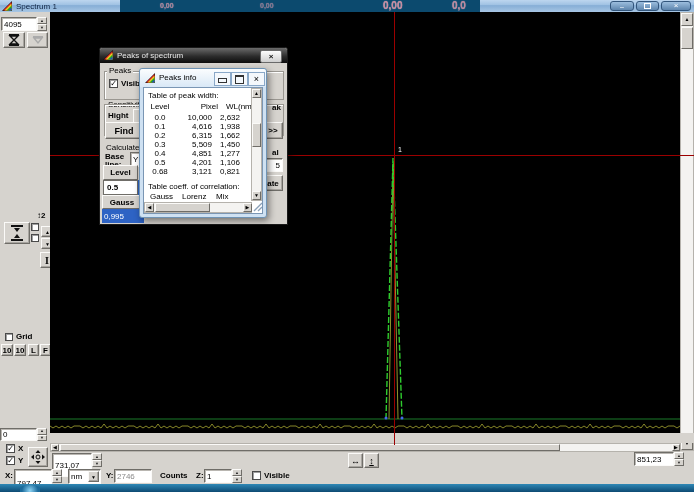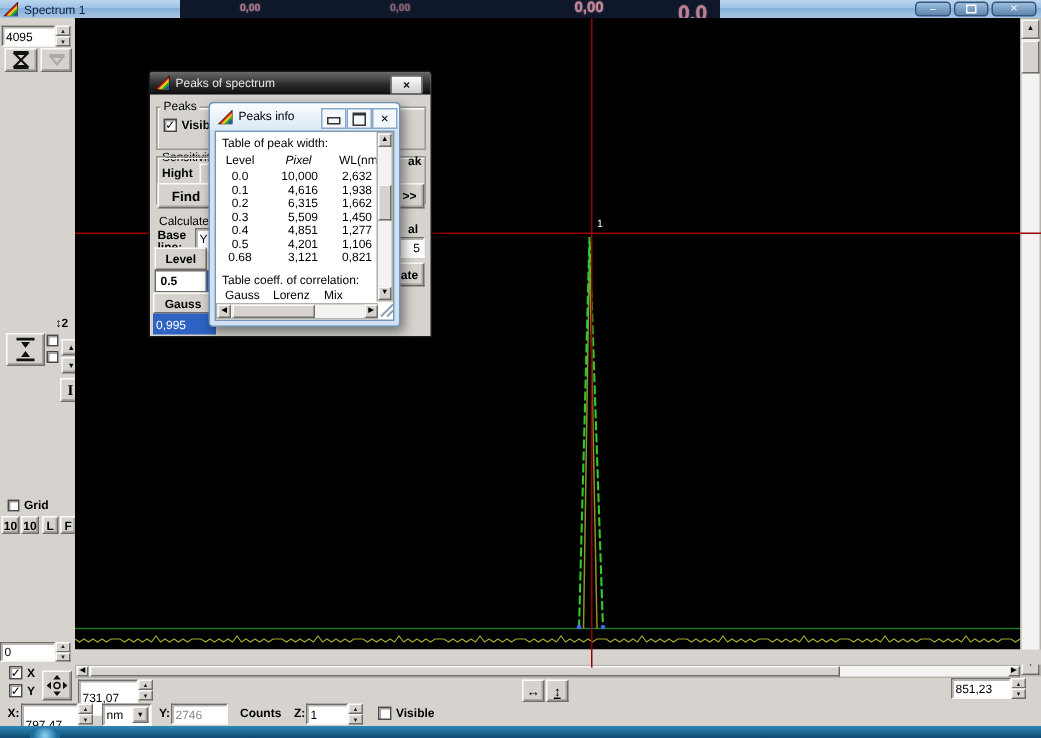--- a/index.html
+++ b/index.html
@@ -25,44 +25,44 @@
   .cell-raised{background:#d6d3ce;border:1px solid;border-color:#fbfaf8 #6f6d68 #6f6d68 #fbfaf8;
                display:flex;align-items:center;justify-content:center;box-sizing:border-box;}
   .cell-white{background:#fff;border:1px solid #6f6d68;display:flex;align-items:center;padding-left:3px;box-sizing:border-box;}
   .sb-track{background:#f4f3f1;border:1px solid #b5b2ac;box-sizing:border-box;}
   .sb-btn{background:#d6d3ce;border:1px solid;border-color:#fbfaf8 #6f6d68 #6f6d68 #fbfaf8;
           display:flex;align-items:center;justify-content:center;font-size:5px;line-height:1;box-sizing:border-box;}
   .sb-thumb{background:#d6d3ce;border:1px solid;border-color:#fbfaf8 #6f6d68 #6f6d68 #fbfaf8;box-sizing:border-box;}
   .wrow{display:flex;font-size:8px;line-height:9px;}
   .wc1{width:28px;text-align:center;}
   .wc2{width:38px;text-align:right;}
-  .wc3{width:36px;text-align:right;}
+  .wc3{width:36px;text-align:center;}
   .grouplabel{background:#d6d3ce;padding:0 2px;}
   .pinkfrag{color:#e898aa;font-weight:bold;text-shadow:0 0 1px #f4c6d0;}
 </style>
 </head>
 <body>
 
 <div id="screen">
 
   <div class="abs titlebar-blue" style="left:0;top:0;width:120px;height:12px;border-bottom:1px solid #5a86b4;">
     <svg class="abs" style="left:2px;top:1px;" width="11" height="10" viewBox="0 0 11 10">
       <polygon points="0,10 10,10 10,0" fill="#111"></polygon>
       <polygon points="1,9.5 9.5,9.5 9.5,1" fill="#d22"></polygon>
       <polygon points="2.5,9.5 9.5,9.5 9.5,2.5" fill="#ec2"></polygon>
       <polygon points="4.5,9.5 9.5,9.5 9.5,4.5" fill="#2a2"></polygon>
       <polygon points="6.5,9.5 9.5,9.5 9.5,6.5" fill="#24c"></polygon>
     </svg>
     <span class="abs" style="left:16px;top:2px;color:#0e2240;">Spectrum 1</span>
   </div>
-  <div class="abs" style="left:120px;top:0;width:360px;height:12px;background:#0f172a;border-bottom:1px solid #c8c4be;">
+  <div class="abs" style="left:120px;top:0;width:360px;height:12px;background:#0c4a6e;border-bottom:1px solid #c8c4be;">
     <span class="abs pinkfrag" style="left:40px;top:2px;font-size:7px;opacity:.7;">0,00</span>
     <span class="abs pinkfrag" style="left:140px;top:2px;font-size:7px;opacity:.55;">0,00</span>
     <span class="abs pinkfrag" style="left:263px;top:0px;font-size:10px;opacity:.85;">0,00</span>
-    <span class="abs pinkfrag" style="left:332px;top:0px;font-size:14px;opacity:.8;">0,0</span>
+    <span class="abs pinkfrag" style="left:332px;top:0px;font-size:10px;opacity:.8;">0,0</span>
   </div>
   <div class="abs titlebar-blue" style="left:480px;top:0;width:214px;height:12px;border-bottom:1px solid #5a86b4;">
     <div class="abs capbtn" style="left:130px;top:1px;width:24px;height:10px;">
         <span>–</span>
       </div>
     <div class="abs capbtn" style="left:156px;top:1px;width:23px;height:10px;">
       <span style="display:block;width:5px;height:4px;border:1px solid #fff;"></span>
     </div>
     <div class="abs capbtn" style="left:181px;top:1px;width:30px;height:10px;font-size:8px;">
         <span>×</span>
@@ -338,21 +338,21 @@
       </div>
       <div class="abs" style="left:108px;top:3px;width:15px;height:12px;background:#f4f8fc;border:1px solid #8aa8c8;display:flex;align-items:center;justify-content:center;font-size:9px;">
           <span>×</span>
         </div>
     </div>
 
     <div class="abs" style="left:3px;top:18px;width:120px;height:127px;background:#fff;border:1px solid #7a96b4;box-sizing:border-box;overflow:hidden;">
       <div class="abs" style="left:4px;top:3px;line-height:9px;">Table of peak width:</div>
       <div class="abs wrow" style="left:2px;top:14px;">
         <span class="wc1">Level</span>
-        <span class="wc2" style="text-align:center;padding-left:6px;font-style:italic;">Pixel</span>
+        <span class="wc2" style="text-align:right;padding-left:6px;">Pixel</span>
         <span class="wc3" style="text-align:left;padding-left:8px;">WL(nm)</span>
       </div>
       <div class="abs wrow" style="left:2px;top:25px;">
           <span class="wc1">0.0</span>
           <span class="wc2">10,000</span>
           <span class="wc3">2,632</span>
         </div>
       <div class="abs wrow" style="left:2px;top:34px;">
           <span class="wc1">0.1</span>
           <span class="wc2">4,616</span>

